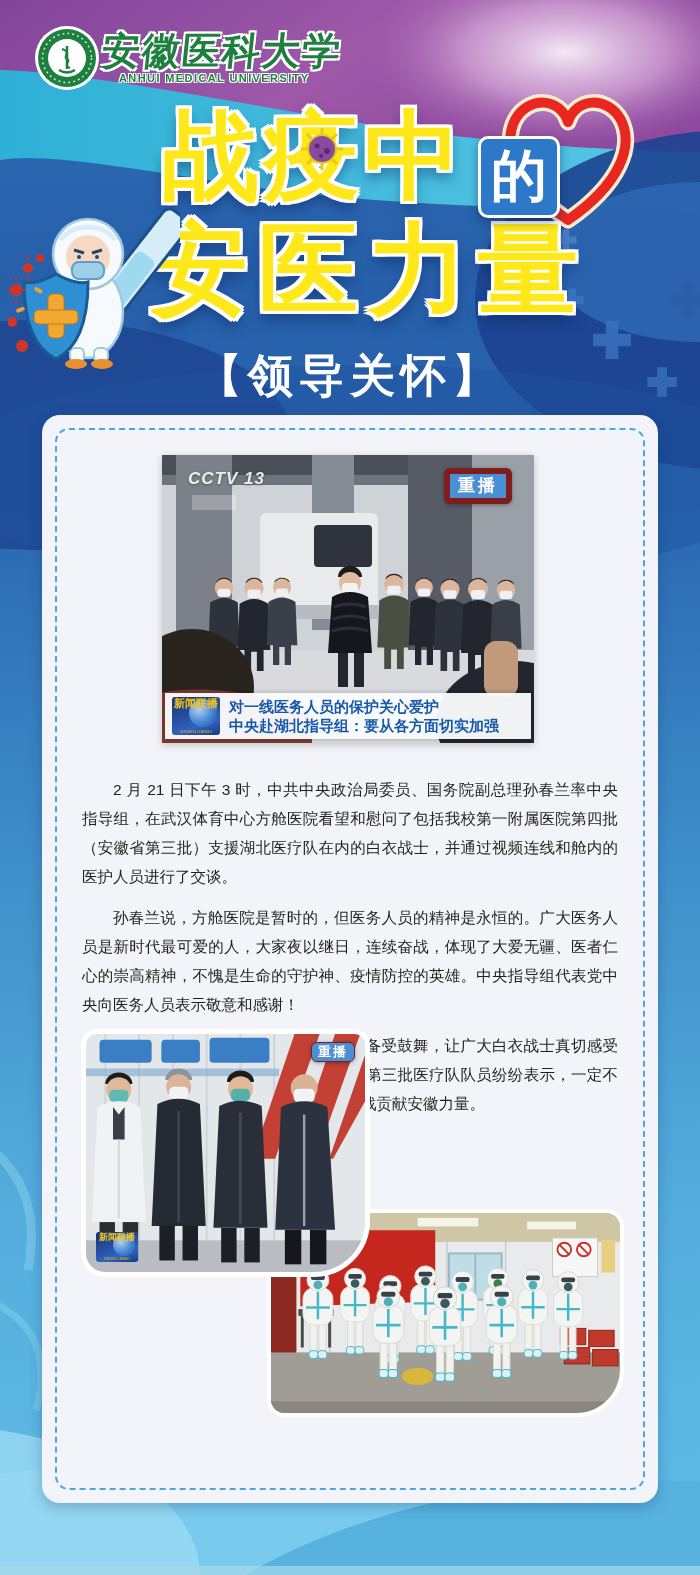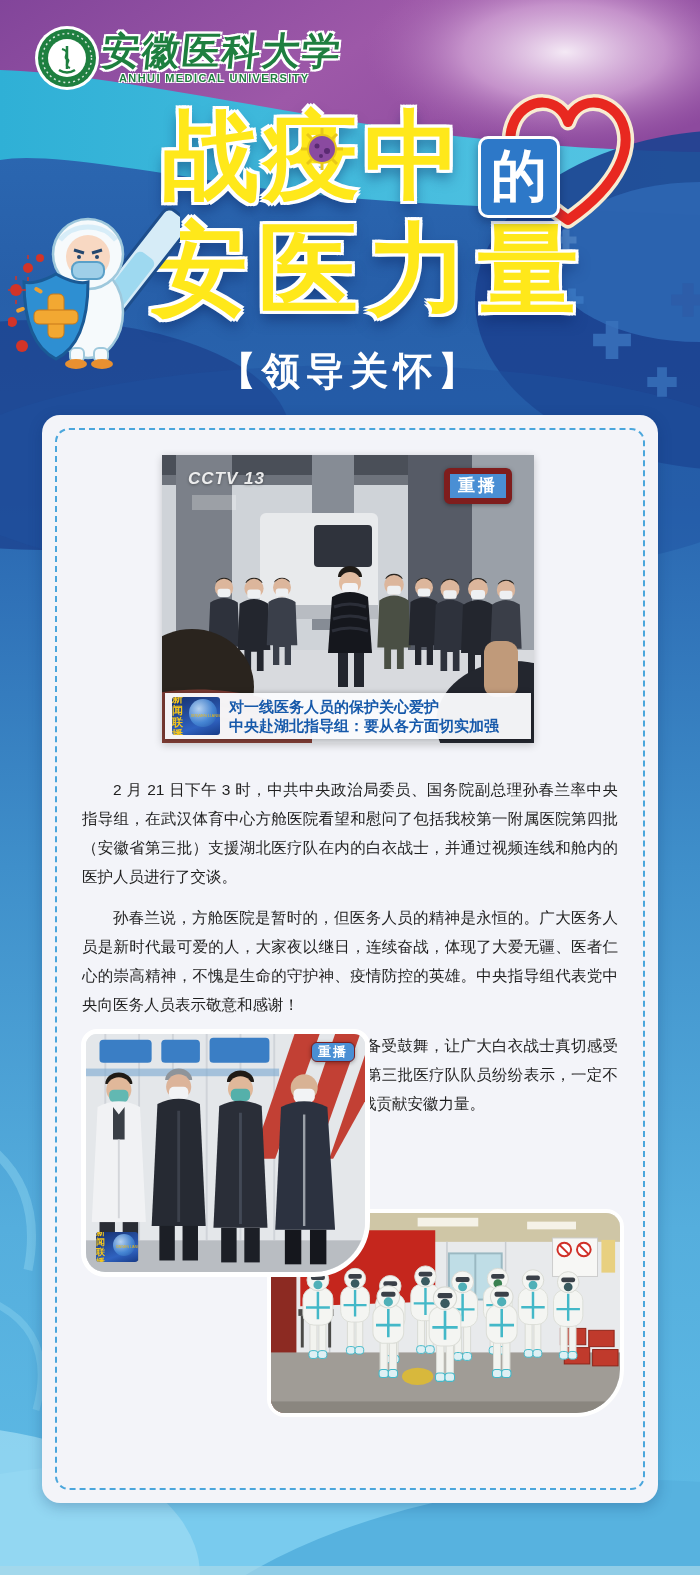--- a/index.html
+++ b/index.html
@@ -20,21 +20,21 @@
   
   .title-line{color:#ffe81a;font-weight:900;white-space:nowrap;
       text-shadow:-3px -3px 0 #fff,3px -3px 0 #fff,-3px 3px 0 #fff,3px 3px 0 #fff,
                   -3px 0 0 #fff,3px 0 0 #fff,0 -3px 0 #fff,0 3px 0 #fff,
                   0 8px 14px rgba(8,30,90,.55);}
   .title1{left:162px;top:92px;font-size:97px;letter-spacing:4px;}
   .title2{left:148px;top:204px;font-size:100px;letter-spacing:10px;}
   .de-box{left:478px;top:136px;width:76px;height:76px;background:#2d78c8;border:3px solid #ffffff;
           border-radius:10px;color:#ffffff;font-size:56px;font-weight:900;text-align:center;
           line-height:74px;box-shadow:0 4px 10px rgba(10,30,80,.45);z-index:5;}
-  .section-label{left:0;top:346px;width:700px;text-align:center;color:#ffffff;font-size:38px;
+  .section-label{left:0;top:346px;width:700px;text-align:center;color:#ffffff;font-size:45px;
           font-weight:700;letter-spacing:6px;z-index:4;}
 
   
   .card{left:42px;top:415px;width:616px;height:1088px;background:#f3f4f9;border-radius:18px;
         box-shadow:0 4px 14px rgba(10,40,90,.25);z-index:3;}
   .card-dash{position:absolute;left:13px;top:13px;right:13px;bottom:13px;
         border:2px dashed #4aa6dc;border-radius:14px;}
 
   
   .photo1{position:absolute;left:120px;top:40px;width:372px;height:288px;background:#c8ccd2;
@@ -44,21 +44,21 @@
   .cctv-sub{position:absolute;left:30px;top:40px;width:44px;height:15px;background:rgba(255,255,255,.25);}
   .replay-badge{position:absolute;background:#4a8fd4;border:6px solid #7f1d1d;border-radius:6px;
           color:#ffffff;font-weight:700;box-shadow:0 1px 4px rgba(0,0,0,.35);line-height:1.2;}
   .badge-lg{right:22px;top:13px;font-size:17px;letter-spacing:3px;padding:2px 8px;}
   .badge-sm{right:10px;top:8px;font-size:13px;letter-spacing:2px;padding:1px 6px;border-width:1.5px;}
   .caption-bar{position:absolute;left:3px;right:3px;bottom:4px;height:46px;
           background:rgba(250,251,253,.96);display:flex;align-items:center;gap:9px;
           padding-left:7px;box-shadow:0 0 5px rgba(0,0,0,.25);}
   .xwlb{position:relative;flex:0 0 auto;width:48px;height:38px;border-radius:3px;overflow:hidden;
           background:linear-gradient(160deg,#16306e,#2f62c0 70%,#173a86);
-          display:flex;align-items:center;justify-content:space-between;}
+          display:flex;flex-direction:column;align-items:center;justify-content:space-between;}
   .xwlb .globe{position:absolute;right:3px;top:2px;width:28px;height:28px;border-radius:50%;
           background:radial-gradient(circle at 35% 35%,#cfe9ff,#4a8cd8 55%,#1d4ea0);opacity:.85;}
   .xwlb .cn{position:relative;color:#f6c61a;font-size:11px;font-weight:900;letter-spacing:0;line-height:12px;}
   .xwlb .en{position:relative;color:#e8b818;font-size:6px;transform:scale(.68);letter-spacing:0;line-height:6px;white-space:nowrap;}
   .xwlb-sm{width:42px;height:30px;}
   .xwlb-sm .globe{width:22px;height:22px;}
   .xwlb-sm .cn{font-size:9px;line-height:10px;}
   .xwlb-sm .en{font-size:6px;transform:scale(.55);}
   .caption-text{color:#1659aa;font-weight:700;font-size:15px;line-height:19px;}
   .caption-text span{display:block;}

